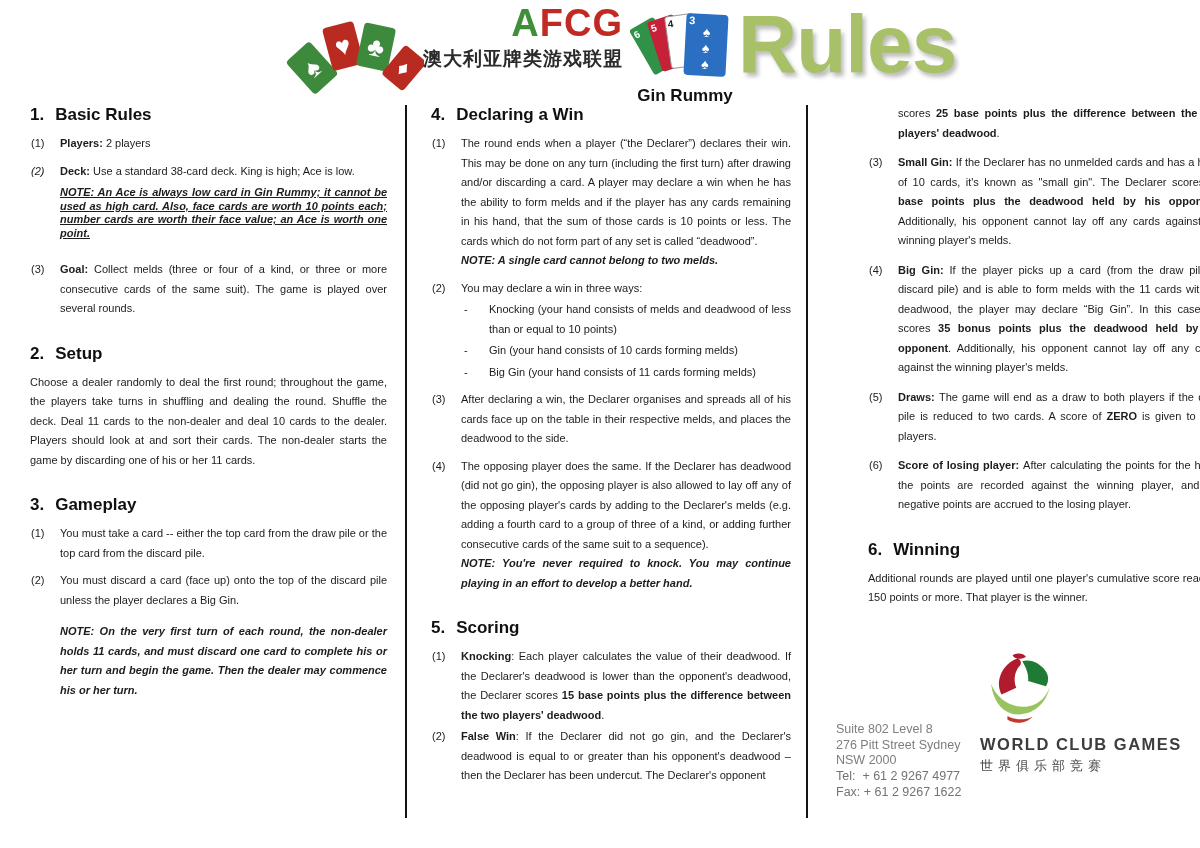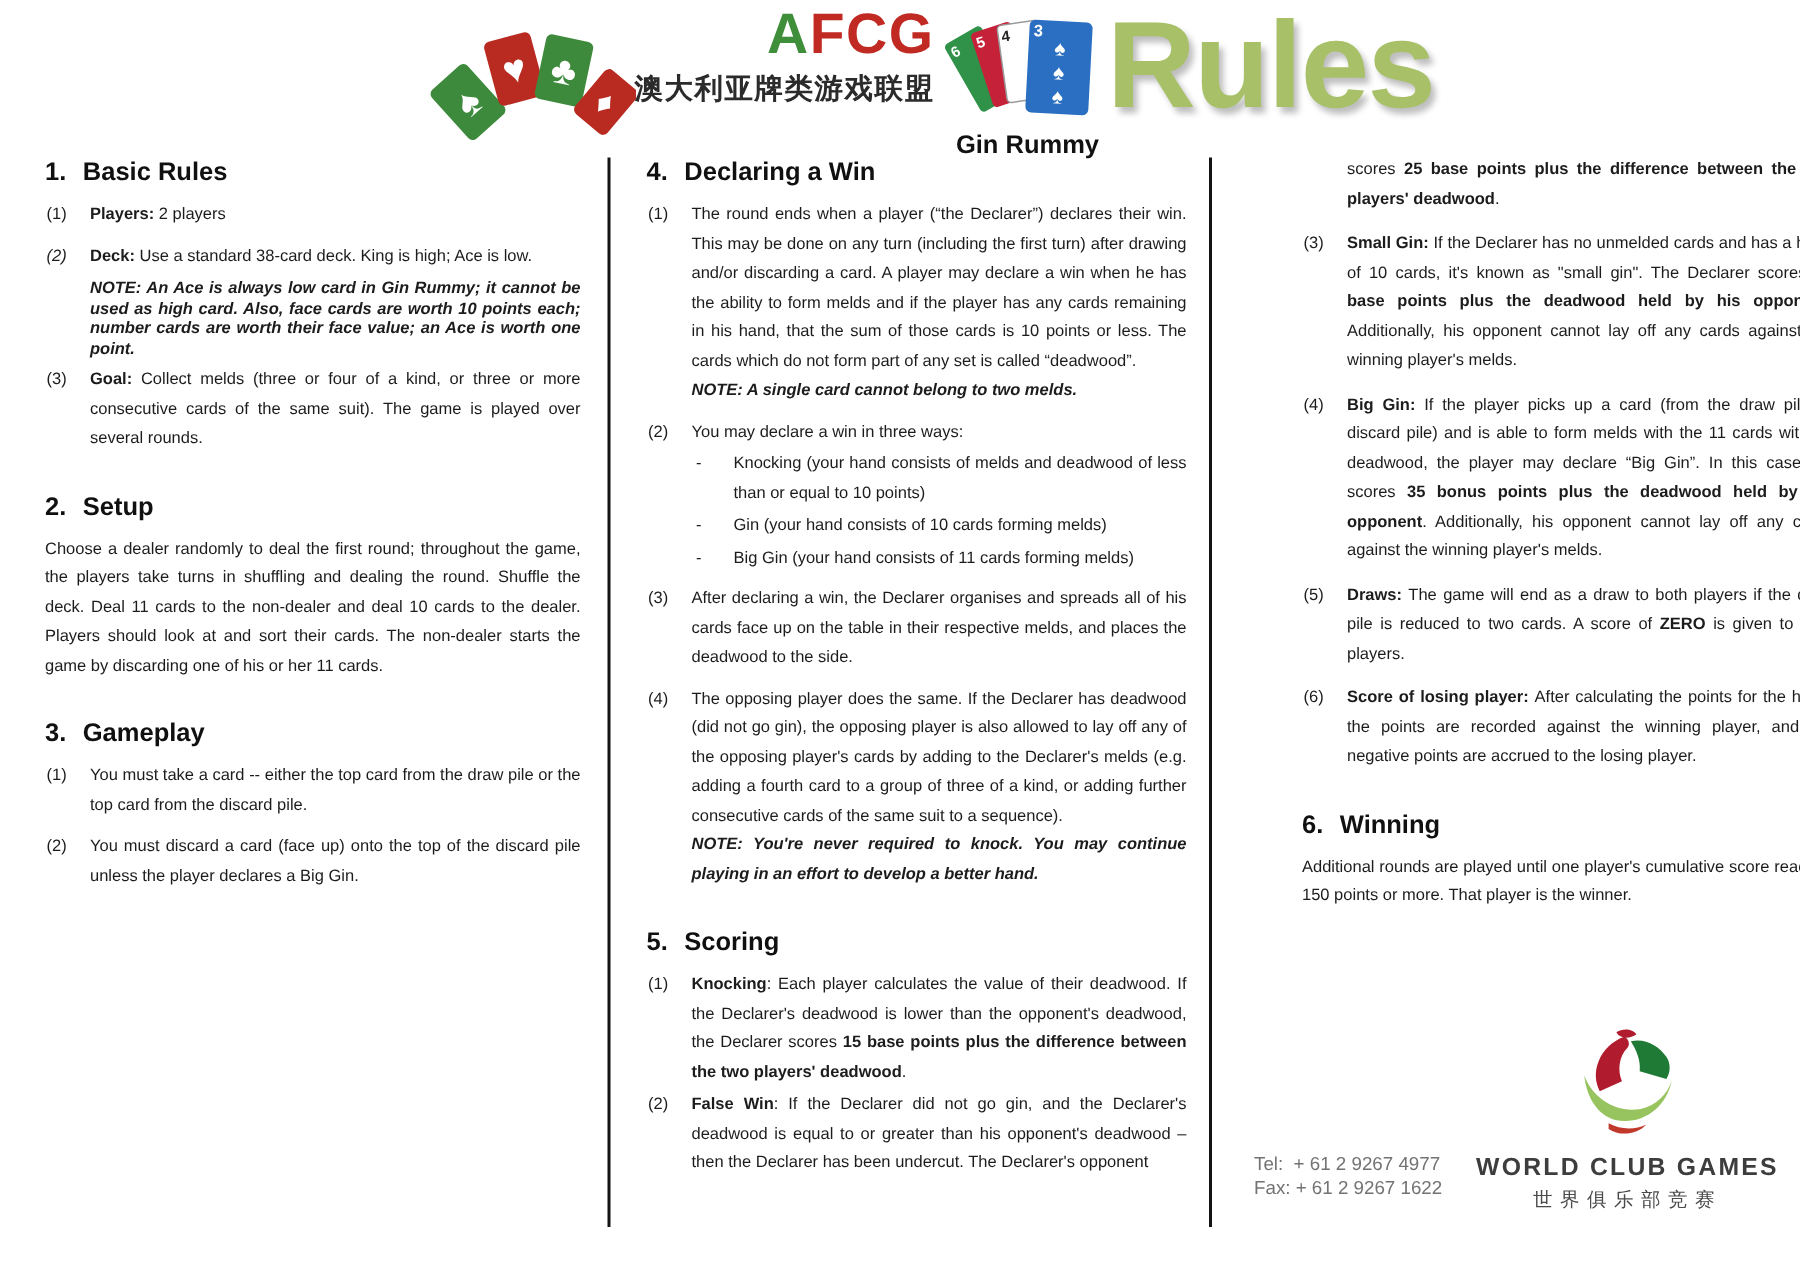--- a/index.html
+++ b/index.html
@@ -30,30 +30,30 @@
   .sec + .sec{margin-top:24px;}
   .sec-title{font-size:17px;font-weight:bold;color:#101010;margin-bottom:9px;
              display:flex;gap:11px;line-height:21px;}
   .block{position:relative;margin-bottom:8px;text-align:justify;}
   .item{padding-left:30px;}
   .inum{position:absolute;left:1px;top:0;}
   .cont{padding-left:30px;}
   .bullet{padding-left:58px;margin-bottom:2px;}
   .bdash{position:absolute;left:33px;top:0;}
   .note{margin-left:30px;}
-  .note.tight{line-height:13.5px;margin-top:-3px;margin-bottom:4px;}
+  .note.tight{line-height:13.5px;margin-top:-3px;margin-bottom:20px;text-decoration:underline;}
   .b{font-weight:bold;}
   .i{font-style:italic;}
 
   
   .contact{position:absolute;left:836px;top:722px;color:#7d7d7d;font-size:12.5px;
            line-height:15.5px;white-space:pre;}
   .phones{position:absolute;left:836px;top:769px;color:#737373;font-size:12.5px;
           line-height:15.5px;white-space:pre;}
-  .wcg{position:absolute;left:980px;top:686px;width:210px;text-align:center;}
+  .wcg{position:absolute;left:980px;top:653px;width:210px;text-align:left;}
   .wcg-name{font-size:16.5px;font-weight:bold;color:#3d3d3d;letter-spacing:1.5px;margin-top:4px;}
   .wcg-cn{font-family:"Liberation Serif",serif;font-size:13px;color:#4a4a4a;
           letter-spacing:5px;margin-top:3px;}
 </style>
 </head>
 <body>
 
 <div class="page">
 
   <svg class="afcg-fan" width="138" height="92" viewBox="0 0 138 92">
@@ -130,20 +130,21 @@
       <div class="block"><span>Choose a dealer randomly to deal the first round; throughout the game, the players take turns in shuffling and dealing the round. Shuffle the deck. Deal 11 cards to the non-dealer and deal 10 cards to the dealer. Players should look at and sort their cards. The non-dealer starts the game by discarding one of his or her 11 cards.</span></div>
     </div>
 
     <div class="sec">
       <div class="sec-title">
           <span>3.</span>
           <span>Gameplay</span>
         </div>
       <div class="block item"><span class="inum">(1)</span><span><span>You must take a card -- either the top card from the draw pile or the top card from the discard pile.</span></span></div>
       <div class="block item"><span class="inum">(2)</span><span><span>You must discard a card (face up) onto the top of the discard pile unless the player declares a Big Gin.</span></span></div>
+      <div class="block note" style="margin-top:12px;"><span class="b i">NOTE: On the very first turn of each round, the non-dealer holds 11 cards, and must discard one card to complete his or her turn and begin the game. Then the dealer may commence his or her turn.</span></div>
     </div>
   </section>
 
   <section class="col col2">
     <div class="sec">
       <div class="sec-title">
           <span>4.</span>
           <span>Declaring a Win</span>
         </div>
       <div class="block item" style="margin-bottom:0;"><span class="inum">(1)</span><span><span>The round ends when a player (“the Declarer”) declares their win. This may be done on any turn (including the first turn) after drawing and/or discarding a card. A player may declare a win when he has the ability to form melds and if the player has any cards remaining in his hand, that the sum of those cards is 10 points or less. The cards which do not form part of any set is called “deadwood”.</span></span></div>
@@ -178,20 +179,23 @@
 
     <div class="sec">
       <div class="sec-title">
           <span>6.</span>
           <span>Winning</span>
         </div>
       <div class="block"><span>Additional rounds are played until one player's cumulative score reaches 150 points or more. That player is the winner.</span></div>
     </div>
   </section>
 
+  <div class="contact">Suite 802 Level 8
+276 Pitt Street Sydney
+NSW 2000</div>
   <div class="phones">Tel:  + 61 2 9267 4977
 Fax: + 61 2 9267 1622</div>
 
   <div class="wcg">
     <svg width="80" height="74" viewBox="0 0 100 100">
       <path fill="#b01c2e" d="M40 3 C46 -1 55 0 58 5 C52 9 43 9 40 3 Z"></path>
       <path fill="#b01c2e" d="M47 7 C36 11 28 19 24 29 C20 39 21 48 25 56 L45 47 C41 38 42 25 50 17 C53 13 50 8 47 7 Z"></path>
       <path fill="#1e7a34" d="M53 11 C66 8 78 15 85 25 C89 31 89 39 85 45 L61 38 C62 28 58 19 53 11 Z"></path>
       <path fill="#97c45f" d="M11 42 C19 63 40 76 62 72 C76 69 86 59 90 46 C85 72 62 87 39 82 C23 78 13 61 11 42 Z"></path>
       <path fill="#c0392b" d="M33 85 C44 91 57 91 67 86 C59 95 43 97 33 90 Z"></path>

